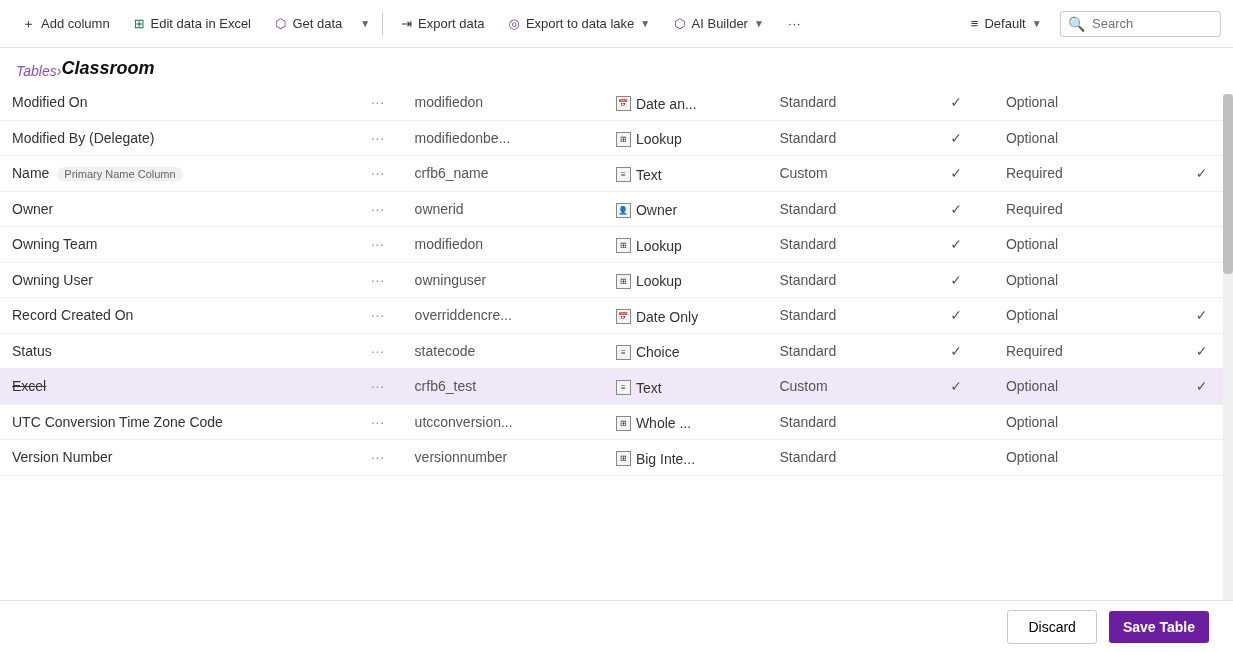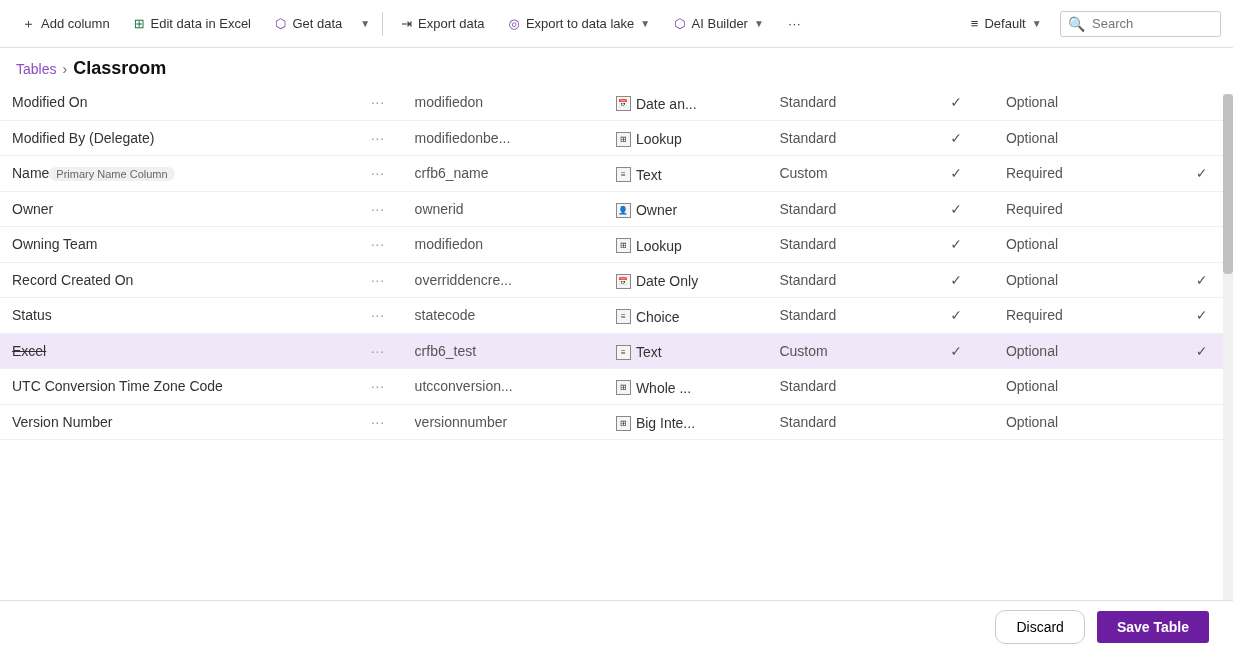--- a/index.html
+++ b/index.html
@@ -42,24 +42,24 @@
     .search-box input {
       border: none;
       outline: none;
       font-size: 13px;
       width: 120px;
     }
 
     
     .breadcrumb {
       display: flex;
-      align-items: center;
+      align-items: flex-end;
       padding: 10px 16px 6px 16px;
-      gap: 6px;
       font-size: 14px;
+      font-style: italic;
     }
     .breadcrumb-link { color: #8c4fc0; cursor: pointer; }
     .breadcrumb-sep { color: #666; }
     .breadcrumb-current { font-weight: 700; font-size: 18px; color: #111; }
 
     
     .table-container {
       overflow-y: auto;
       height: calc(652px - 48px - 46px - 52px);
     }
@@ -79,21 +79,21 @@
     .col-dots { width: 40px; color: #999; text-align: center; cursor: pointer; }
     .col-schema { width: 160px; color: #555; }
     .col-type { width: 130px; }
     .col-custom { width: 120px; color: #555; }
     .col-check1 { width: 60px; text-align: center; color: #555; }
     .col-req { width: 140px; color: #555; }
     .col-check2 { width: 50px; text-align: center; color: #555; }
 
     .name-badge {
       display: inline-block;
-      margin-left: 0;
+      margin-left: 8px;
       padding: 1px 7px;
       font-size: 11px;
       background: #f0f0f0;
       border-radius: 10px;
       color: #666;
     }
 
     .check-mark { color: #555; font-size: 14px; }
 
     
@@ -110,24 +110,24 @@
       justify-content: flex-end;
       padding: 0 24px;
       gap: 12px;
     }
     .btn-discard {
       padding: 8px 20px;
       border: 1px solid #ccc;
       background: #fff;
       cursor: pointer;
       font-size: 14px;
-      border-radius: 10px;
+      border-radius: 3px;
     }
     .btn-save {
-      padding: 8px 20px;
+      padding: 8px 14px;
       border: none;
       background: #6b1fa0;
       color: #fff;
       cursor: pointer;
       font-size: 14px;
       border-radius: 3px;
       font-weight: 600;
     }
 
     
@@ -254,20 +254,30 @@
     <td class="col-name">Owning Team</td>
     <td class="col-dots">···</td>
     <td class="col-schema">modifiedon</td>
     <td class="col-type"><span style="display:inline-flex;align-items:center;gap:5px;"><span style="display:inline-flex;align-items:center;justify-content:center;width:15px;height:15px;border:1px solid #888;font-size:8px;background:#f5f5f5;">⊞</span> Lookup</span></td>
     <td class="col-custom">Standard</td>
     <td class="col-check1"><span class="check-mark">✓</span></td>
     <td class="col-req">Optional</td>
     <td class="col-check2"></td>
   </tr>
         <tr>
+    <td class="col-name">Owning User</td>
+    <td class="col-dots">···</td>
+    <td class="col-schema">owninguser</td>
+    <td class="col-type"><span style="display:inline-flex;align-items:center;gap:5px;"><span style="display:inline-flex;align-items:center;justify-content:center;width:15px;height:15px;border:1px solid #888;font-size:8px;background:#f5f5f5;">⊞</span> Lookup</span></td>
+    <td class="col-custom">Standard</td>
+    <td class="col-check1"><span class="check-mark">✓</span></td>
+    <td class="col-req">Optional</td>
+    <td class="col-check2"></td>
+  </tr>
+        <tr>
     <td class="col-name">Record Created On</td>
     <td class="col-dots">···</td>
     <td class="col-schema">overriddencre...</td>
     <td class="col-type"><span style="display:inline-flex;align-items:center;gap:5px;"><span style="display:inline-flex;align-items:center;justify-content:center;width:15px;height:15px;border:1px solid #888;font-size:8px;background:#f5f5f5;">📅</span> Date Only</span></td>
     <td class="col-custom">Standard</td>
     <td class="col-check1"><span class="check-mark">✓</span></td>
     <td class="col-req">Optional</td>
     <td class="col-check2"><span class="check-mark">✓</span></td>
   </tr>
         <tr>

